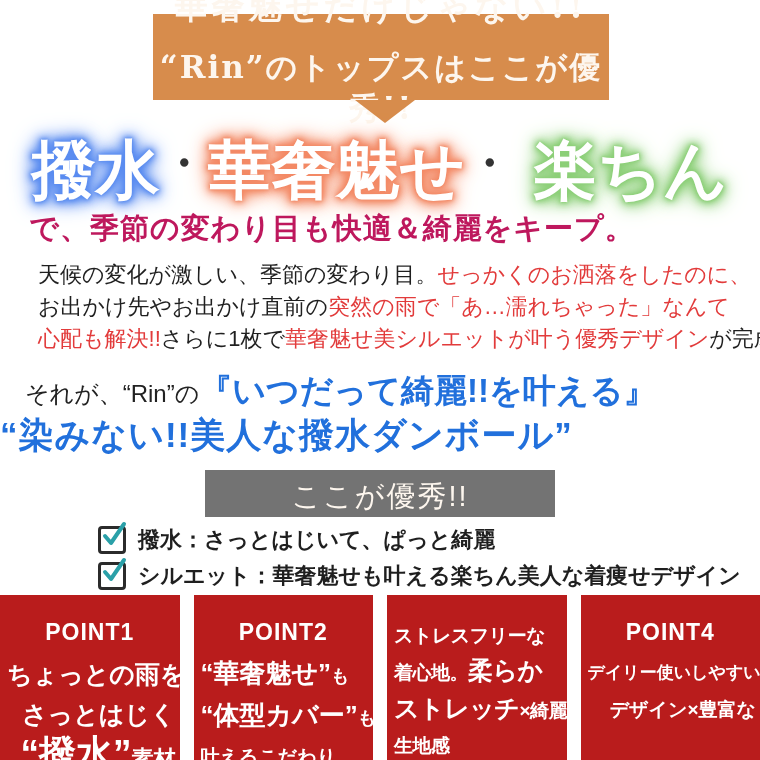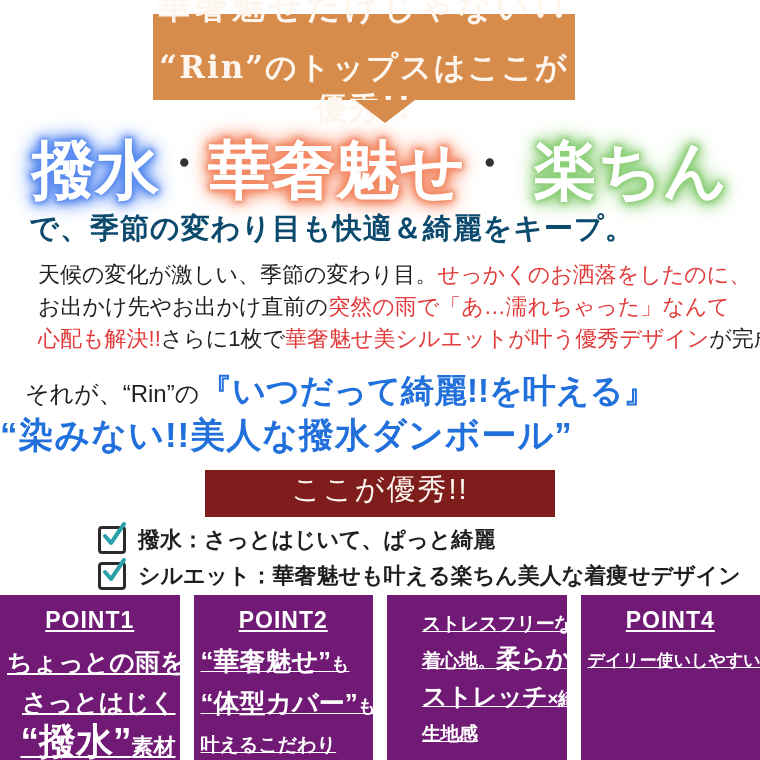--- a/index.html
+++ b/index.html
@@ -2,82 +2,82 @@
 <html><head>
 <meta charset="utf-8">
 <style>
   html,body{margin:0;padding:0;background:#ffffff;}
   body{width:760px;height:760px;overflow:hidden;
        font-family:"Liberation Sans","DejaVu Sans",sans-serif;
        -webkit-font-smoothing:antialiased;}
   .page{position:relative;width:760px;height:760px;background:#fff;}
 
   
-  .top-banner{position:absolute;left:153px;top:14px;width:422px;height:86px;
+  .top-banner{position:absolute;left:153px;top:14px;width:456px;height:86px;
               background:#d78c4c;color:#fdf6ee;text-align:center;
               font-family:"DejaVu Serif","Liberation Serif",serif;
               display:flex;flex-direction:column;justify-content:center;gap:20px;}
   .top-banner .l1{font-size:33px;letter-spacing:4px;line-height:41px;font-weight:600;}
   .top-banner .l2{font-size:31px;letter-spacing:2px;line-height:41px;font-weight:600;}
   .banner-triangle{position:absolute;left:355px;top:100px;width:0;height:0;
                    border-left:30px solid transparent;border-right:30px solid transparent;
                    border-top:23px solid #d78c4c;}
 
   
   .headline{position:absolute;left:0;top:122px;width:760px;text-align:center;
             font-size:64px;font-weight:700;line-height:82px;white-space:nowrap;}
   .glow{color:#ffffff;}
   .glow.blue{text-shadow:0 0 2px #5a8cf0,0 0 4px #5a8cf0,0 0 7px #5a8cf0,0 0 10px #5a8cf0,0 0 14px #5a8cf0,0 0 18px #5a8cf0,0 0 24px #5a8cf0;}
   .glow.salmon{text-shadow:0 0 2px #f38a66,0 0 4px #f38a66,0 0 7px #f38a66,0 0 10px #f38a66,0 0 14px #f38a66,0 0 18px #f38a66,0 0 24px #f38a66;}
   .glow.green{text-shadow:0 0 2px #8ccf78,0 0 4px #8ccf78,0 0 7px #8ccf78,0 0 10px #8ccf78,0 0 14px #8ccf78,0 0 18px #8ccf78,0 0 24px #8ccf78;margin-left:20px;}
   .headline .sep{color:#333333;font-size:44px;vertical-align:14px;margin:0 2px;}
 
   .keep-line{position:absolute;left:0;top:209px;width:664px;text-align:center;
-             font-size:29px;font-weight:700;color:#0c4a6e;letter-spacing:1px;}
+             font-size:29px;font-weight:700;color:#be185d;letter-spacing:1px;}
 
   
   .intro{position:absolute;left:38px;top:259px;width:700px;
          font-size:22px;font-weight:500;line-height:32px;color:#1f1f1f;}
   .red{color:#e23b3b;}
 
   
   .catch1{position:absolute;left:25px;top:369px;white-space:nowrap;}
   .catch1 .prefix{font-size:24px;color:#222222;font-weight:500;}
   .catch1 .big-blue{font-size:33px;font-weight:700;color:#2170dc;margin-top:45px;}
   .catch2{position:absolute;left:0;top:412px;width:760px;
           font-size:35px;font-weight:700;color:#2170dc;letter-spacing:1px;}
 
   
   .sub-banner{position:absolute;left:205px;top:470px;width:350px;height:47px;
-              background:#7f1d1d;color:#fdf6ee;display:flex;align-items:flex-start;
+              background:#737373;color:#fdf6ee;display:flex;align-items:flex-end;
               justify-content:center;font-size:29px;letter-spacing:2px;font-weight:500;}
 
   
   .checklist{position:absolute;left:78px;top:527px;}
   .check-row{display:flex;align-items:center;gap:12px;margin-bottom:10px;height:26px;margin-left:20px;}
   .checkbox{position:relative;width:22px;height:22px;border:3px solid #2b2b2b;
             border-radius:4px;background:#fff;flex:0 0 auto;}
   .checkbox svg{position:absolute;left:1px;top:-8px;overflow:visible;}
   .check-label{font-size:22px;font-weight:700;color:#1f1f1f;white-space:nowrap;}
 
   
   .points{position:absolute;left:0;top:595px;width:760px;height:165px;
           display:grid;grid-template-columns:repeat(4,1fr);column-gap:14px;}
-  .point-col{background:#701a75;color:#ffffff;overflow:hidden;padding-top:12px;box-sizing:border-box;text-decoration:underline;}
+  .point-col{background:#b91c1c;color:#ffffff;overflow:hidden;padding-top:24px;box-sizing:border-box;}
   .point-title{text-align:center;font-size:23px;font-weight:700;letter-spacing:1px;margin-bottom:8px;}
   .point-body{padding:0 4px 0 7px;font-weight:700;}
   .pline{white-space:nowrap;}
   .p1 .pline{font-size:25px;line-height:40px;text-align:right;}
   .p1 .xl{font-size:37px;}
   .p1 .sm{font-size:22px;}
   .p2 .pline{line-height:38px;}
   .p2 .lg{font-size:26px;}
   .p2 .sm{font-size:18px;}
   .p2 .md{font-size:19px;}
-  .p3 .pline{line-height:34px;margin-left:28px;}
+  .p3 .pline{line-height:34px;}
   .p3 .md{font-size:19px;letter-spacing:-0.5px;}
   .p3 .lg{font-size:25px;letter-spacing:-0.5px;}
   .p4 .pline{line-height:37px;text-align:right;}
   .p4 .sm{font-size:17px;}
   .p4 .md{font-size:19px;}
 </style>
 </head>
 <body>
 
 <div class="page">
@@ -154,17 +154,18 @@
         <div class="pline"><span class="md">着心地。</span><span class="lg">柔らか</span></div>
         <div class="pline"><span class="lg">ストレッチ</span><span class="md">×綺麗な</span></div>
         <div class="pline md">生地感</div>
       </div>
     </div>
 
     <div class="point-col p4">
       <div class="point-title">POINT4</div>
       <div class="point-body">
         <div class="pline sm">デイリー使いしやすい</div>
+        <div class="pline md">デザイン×豊富な</div>
       </div>
     </div>
 
   </div>
 </div>
 
 </body></html>

